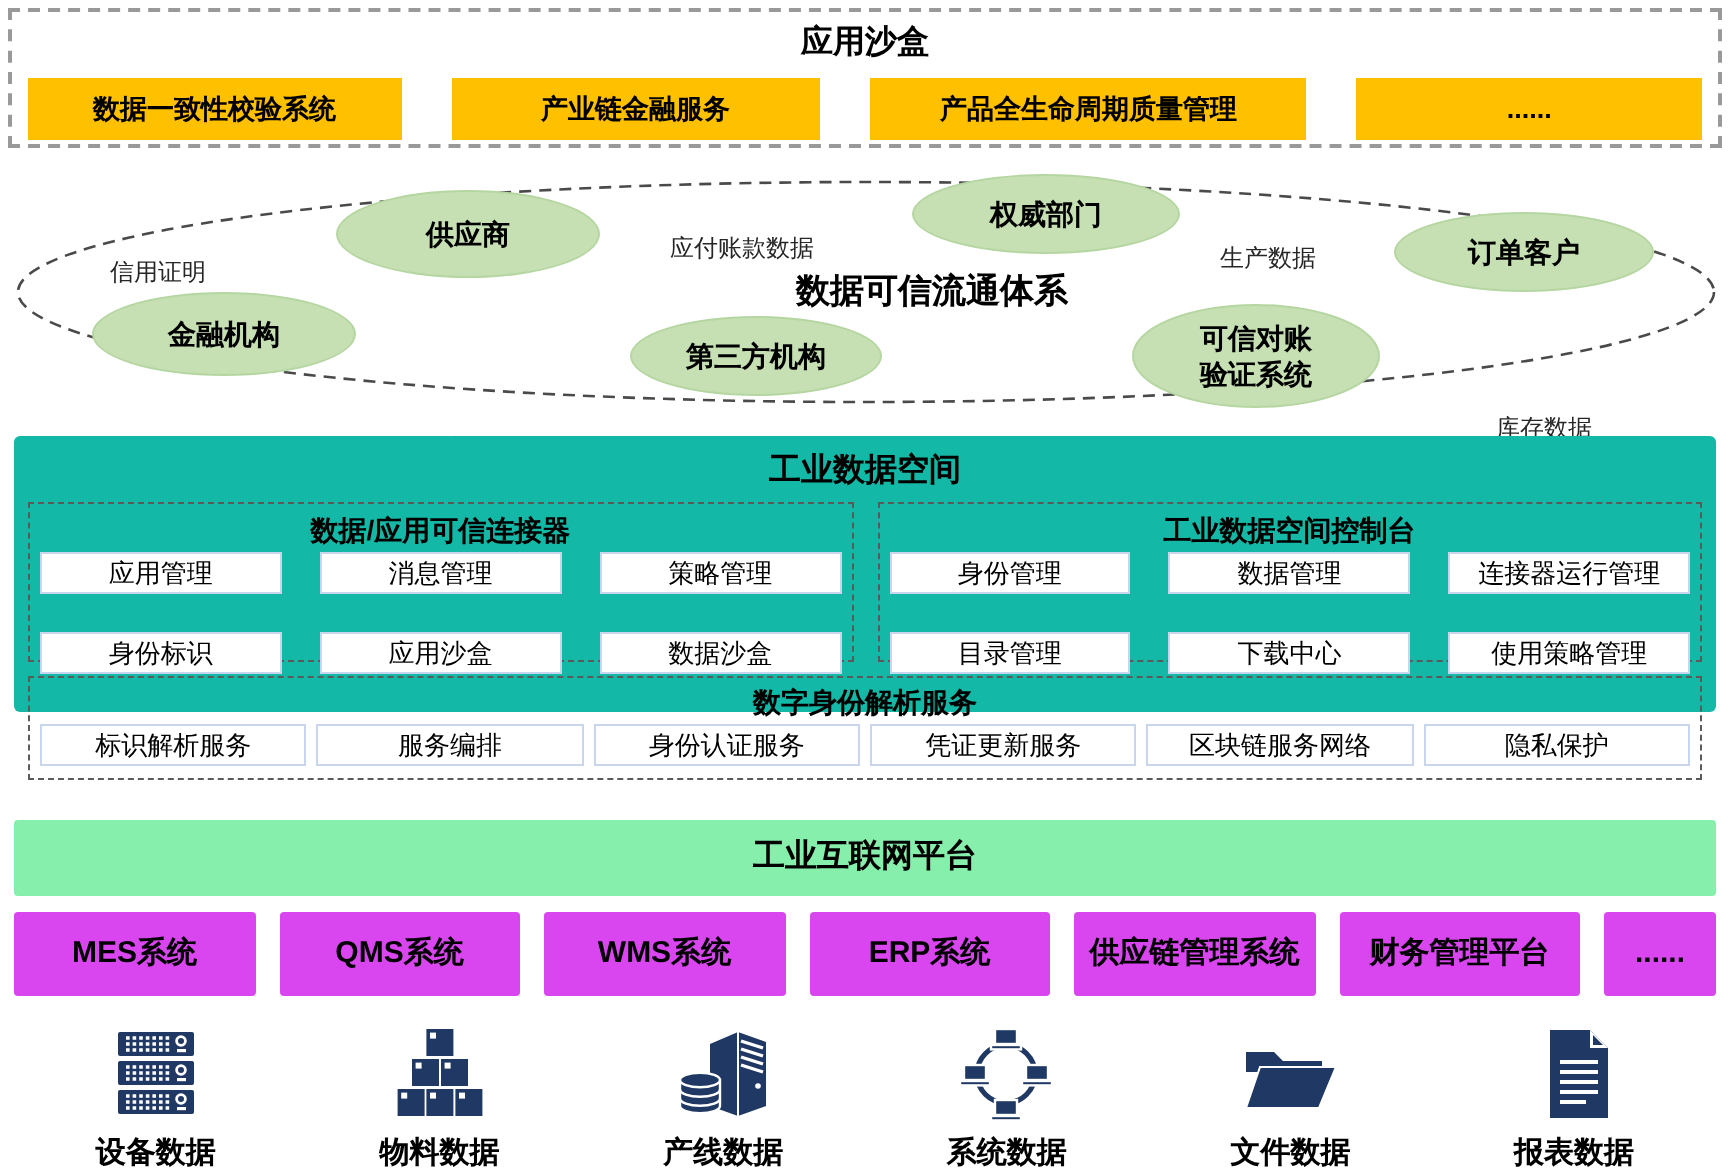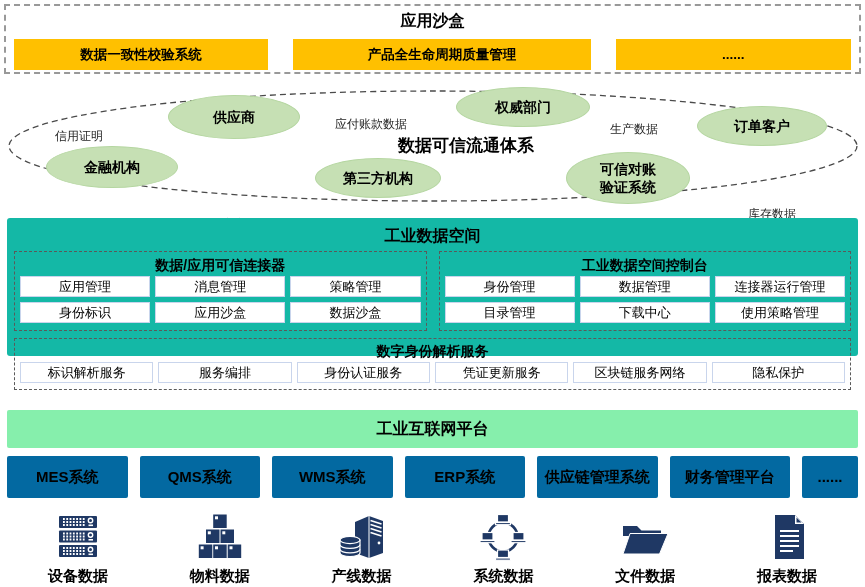--- a/index.html
+++ b/index.html
@@ -29,56 +29,57 @@
   }
   .edge-label { position:absolute; font-size:12px; color:#262626; white-space:nowrap;margin-top:28px; }
   .circ-title { position:absolute; left:398px; top:56px; font-size:17px; font-weight:bold; white-space:nowrap; }
 
   
   .space-panel { left:7px; top:218px; width:851px; height:138px; background:#14b8a6; border-radius:3px; padding:6px 7px 8px 7px; }
   .space-title { text-align:center; font-weight:bold; font-size:16px; height:24px; line-height:24px; }
   .space-row { display:flex; gap:12px; margin-top:3px; }
   .subbox { flex:1; height:80px; border:1px dashed #5a5a5a; padding:2px 5px 5px 5px; }
   .subbox-title { text-align:center; font-weight:bold; font-size:14px; height:22px; line-height:22px; }
-  .grid3 { display:grid; grid-template-columns:repeat(3,1fr); gap:5px; }
+  .grid3 { display:grid; grid-template-columns:repeat(3,1fr); gap:19px; }
   .grid6 { display:grid; grid-template-columns:repeat(6,1fr); gap:5px; }
   .cell {
     background:#fff; border:1px solid #c9d5ec; height:21px; line-height:19px;
     text-align:center; font-size:13px; white-space:nowrap; overflow:hidden;
   }
   .identity-box { height:52px; border:1px dashed #5a5a5a; margin-top:7px; padding:1px 5px 5px 5px; }
 
   
   .platform-bar {
     left:7px; top:410px; width:851px; height:38px; background:#86efac; border-radius:2px;
     text-align:center; font-weight:bold; font-size:16px; line-height:38px;
   }
 
   
   .systems-row { left:7px; top:456px; width:851px; height:42px; display:flex; gap:12px; }
   .sys-box {
-    flex:1; background:#0369a1; border-radius:2px; text-align:center;
+    flex:1; background:#d946ef; border-radius:2px; text-align:center;
     font-weight:bold; font-size:15px; line-height:42px; white-space:nowrap; overflow:hidden;
   }
   .sys-box.small { flex:0 0 56px; }
 
   
   .sources-row { left:7px; top:504px; width:851px; height:82px; display:flex; }
   .source-col { flex:1; display:flex; flex-direction:column; align-items:center; justify-content:flex-end; }
   .source-icon { height:52px; display:flex; align-items:center; justify-content:center; }
   .source-label { font-weight:bold; font-size:15px; margin-top:4px; white-space:nowrap; }
   .navy { fill:#1F3864; }
 </style>
 </head>
 <body>
 
 <div class="sec app-panel">
   <div class="app-title">应用沙盒</div>
   <div class="app-row">
     <div class="app-box" style="flex:188 0 0">数据一致性校验系统</div>
+    <div class="app-box" style="flex:186 0 0">产业链金融服务</div>
     <div class="app-box" style="flex:220 0 0">产品全生命周期质量管理</div>
     <div class="app-box" style="flex:174 0 0">......</div>
   </div>
 </div>
 
 <div class="sec circ">
   <svg class="loop-svg" width="865" height="138" viewBox="0 0 865 138">
     <ellipse cx="433" cy="68" rx="424" ry="55" fill="none" stroke="#4a4a4a" stroke-width="1.3" stroke-dasharray="6 4"></ellipse>
   </svg>
 

